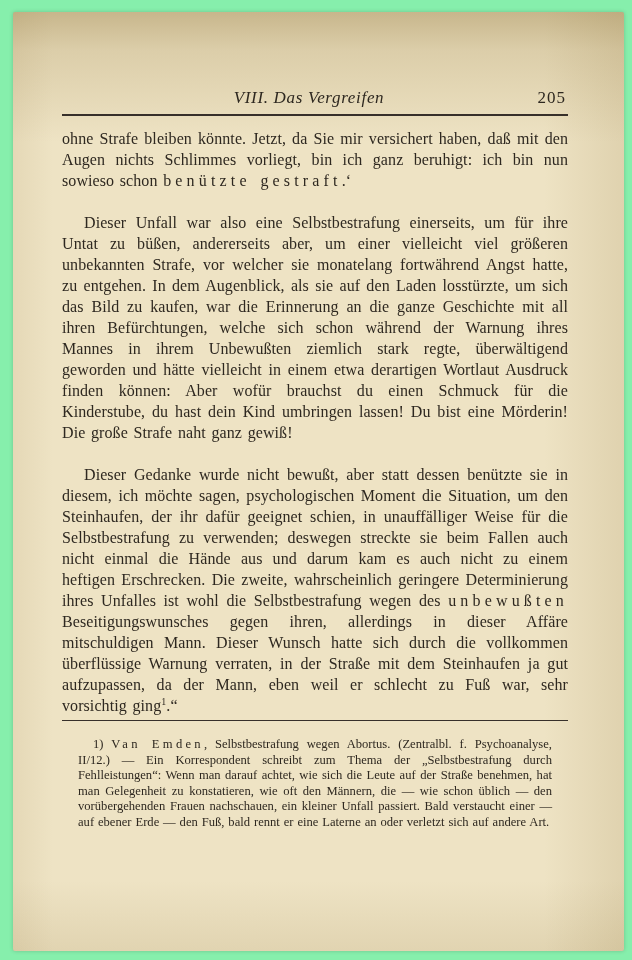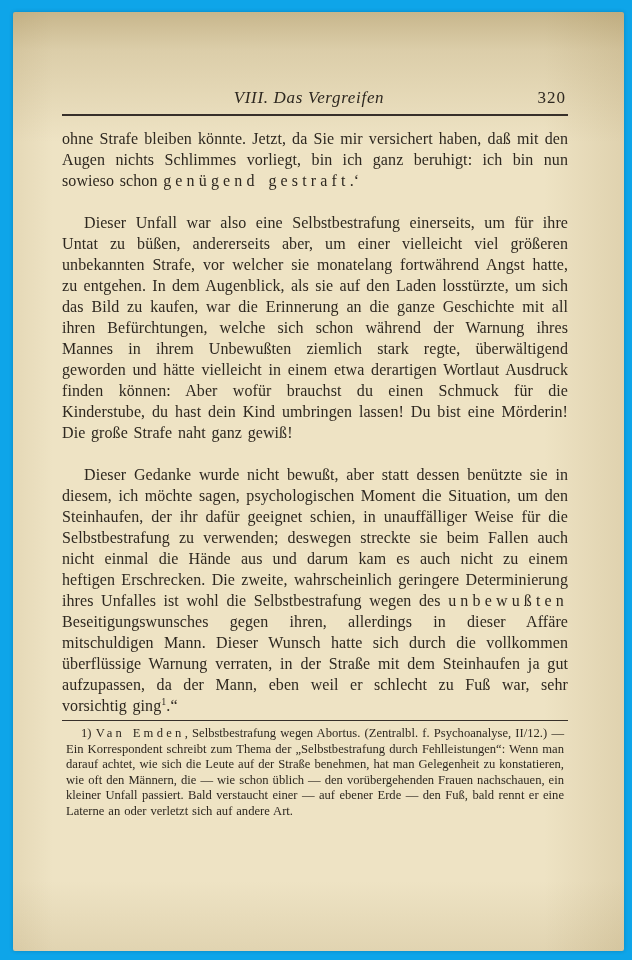--- a/index.html
+++ b/index.html
@@ -2,21 +2,21 @@
 <html><head>
 <meta charset="utf-8">
 <style>
   html, body { margin: 0; padding: 0; }
   body {
     width: 632px; height: 960px;
     background: #ffffff;
     font-family: "Liberation Serif", "DejaVu Serif", serif;
     overflow: hidden;
   }
-  .scan { position: relative; width: 632px; height: 960px; background: #0ea5e9; }
+  .scan { position: relative; width: 632px; height: 960px; background: #86efac; }
   .book-page {
     position: absolute; left: 13px; top: 12px; right: 8px; bottom: 9px;
     background-color: #eee3c4;
     background-image:
       linear-gradient(180deg, rgba(146,120,62,.42) 0px, rgba(146,120,62,.20) 38px, rgba(146,120,62,0) 130px),
       linear-gradient(270deg, rgba(146,120,62,.16) 0px, rgba(146,120,62,0) 80px),
       linear-gradient(90deg,  rgba(146,120,62,.10) 0px, rgba(146,120,62,0) 40px),
       linear-gradient(0deg,   rgba(146,120,62,.14) 0px, rgba(146,120,62,0) 70px);
     box-shadow: 0 0 4px rgba(0,0,0,.18);
     border-radius: 2px;
@@ -38,36 +38,36 @@
   }
   .para { margin: 0; }
   .para.indent { text-indent: 22px; margin-top: 21px; }
   .seg-spaced { letter-spacing: .26em; }
   sup.seg-sup { font-size: .62em; line-height: 0; }
   .footnote-rule { border: 0; border-top: 1.6px solid #37302a; margin: 0 0 5px 0; }
   .footnote {
     font-size: 12.6px; line-height: 15.6px; text-align: justify;
     word-spacing: .06em;
   }
-  .footnote .fn-para { margin: 4px; text-indent: 15px; }
+  .footnote .fn-para { margin: 16px; text-indent: 15px; }
 </style>
 </head>
 <body>
 
 <div class="scan">
   <div class="book-page">
 
     <div class="running-header">
       <span class="chapter-title">VIII. Das Vergreifen</span>
-      <span class="page-number">320</span>
+      <span class="page-number">205</span>
     </div>
     <hr class="header-rule">
 
     <div class="body-text">
-      <p class="para"><span class="seg-normal">ohne Strafe bleiben könnte. Jetzt, da Sie mir versichert haben, daß mit den Augen nichts Schlimmes vorliegt, bin ich ganz beruhigt: ich bin nun sowieso schon </span><span class="seg-spaced">genügend gestraft</span><span class="seg-normal">.‘</span></p>
+      <p class="para"><span class="seg-normal">ohne Strafe bleiben könnte. Jetzt, da Sie mir versichert haben, daß mit den Augen nichts Schlimmes vorliegt, bin ich ganz beruhigt: ich bin nun sowieso schon </span><span class="seg-spaced">benützte gestraft</span><span class="seg-normal">.‘</span></p>
       <p class="para indent"><span class="seg-normal">Dieser Unfall war also eine Selbstbestrafung einerseits, um für ihre Untat zu büßen, andererseits aber, um einer vielleicht viel größeren unbekannten Strafe, vor welcher sie monatelang fortwährend Angst hatte, zu entgehen. In dem Augenblick, als sie auf den Laden losstürzte, um sich das Bild zu kaufen, war die Erinnerung an die ganze Geschichte mit all ihren Befürchtungen, welche sich schon während der Warnung ihres Mannes in ihrem Unbewußten ziemlich stark regte, überwältigend geworden und hätte vielleicht in einem etwa derartigen Wortlaut Ausdruck finden können: Aber wofür brauchst du einen Schmuck für die Kinderstube, du hast dein Kind umbringen lassen! Du bist eine Mörderin! Die große Strafe naht ganz gewiß!</span></p>
       <p class="para indent"><span class="seg-normal">Dieser Gedanke wurde nicht bewußt, aber statt dessen benützte sie in diesem, ich möchte sagen, psychologischen Moment die Situation, um den Steinhaufen, der ihr dafür geeignet schien, in unauffälliger Weise für die Selbstbestrafung zu verwenden; deswegen streckte sie beim Fallen auch nicht einmal die Hände aus und darum kam es auch nicht zu einem heftigen Erschrecken. Die zweite, wahrscheinlich geringere Determinierung ihres Unfalles ist wohl die Selbstbestrafung wegen des </span><span class="seg-spaced">unbewußten</span><span class="seg-normal"> Beseitigungswunsches gegen ihren, allerdings in dieser Affäre mitschuldigen Mann. Dieser Wunsch hatte sich durch die vollkommen überflüssige Warnung verraten, in der Straße mit dem Steinhaufen ja gut aufzupassen, da der Mann, eben weil er schlecht zu Fuß war, sehr vorsichtig ging</span><sup class="seg-sup">1</sup><span class="seg-normal">.“</span></p>
     </div>
 
     <hr class="footnote-rule">
     <div class="footnote">
       <p class="fn-para"><span class="seg-normal">1) </span><span class="seg-spaced">Van Emden</span><span class="seg-normal">, Selbstbestrafung wegen Abortus. (Zentralbl. f. Psychoanalyse, II/12.) — Ein Korrespondent schreibt zum Thema der „Selbstbestrafung durch Fehlleistungen“: Wenn man darauf achtet, wie sich die Leute auf der Straße benehmen, hat man Gelegenheit zu konstatieren, wie oft den Männern, die — wie schon üblich — den vorübergehenden Frauen nachschauen, ein kleiner Unfall passiert. Bald verstaucht einer — auf ebener Erde — den Fuß, bald rennt er eine Laterne an oder verletzt sich auf andere Art.</span></p>
     </div>
 
   </div>

